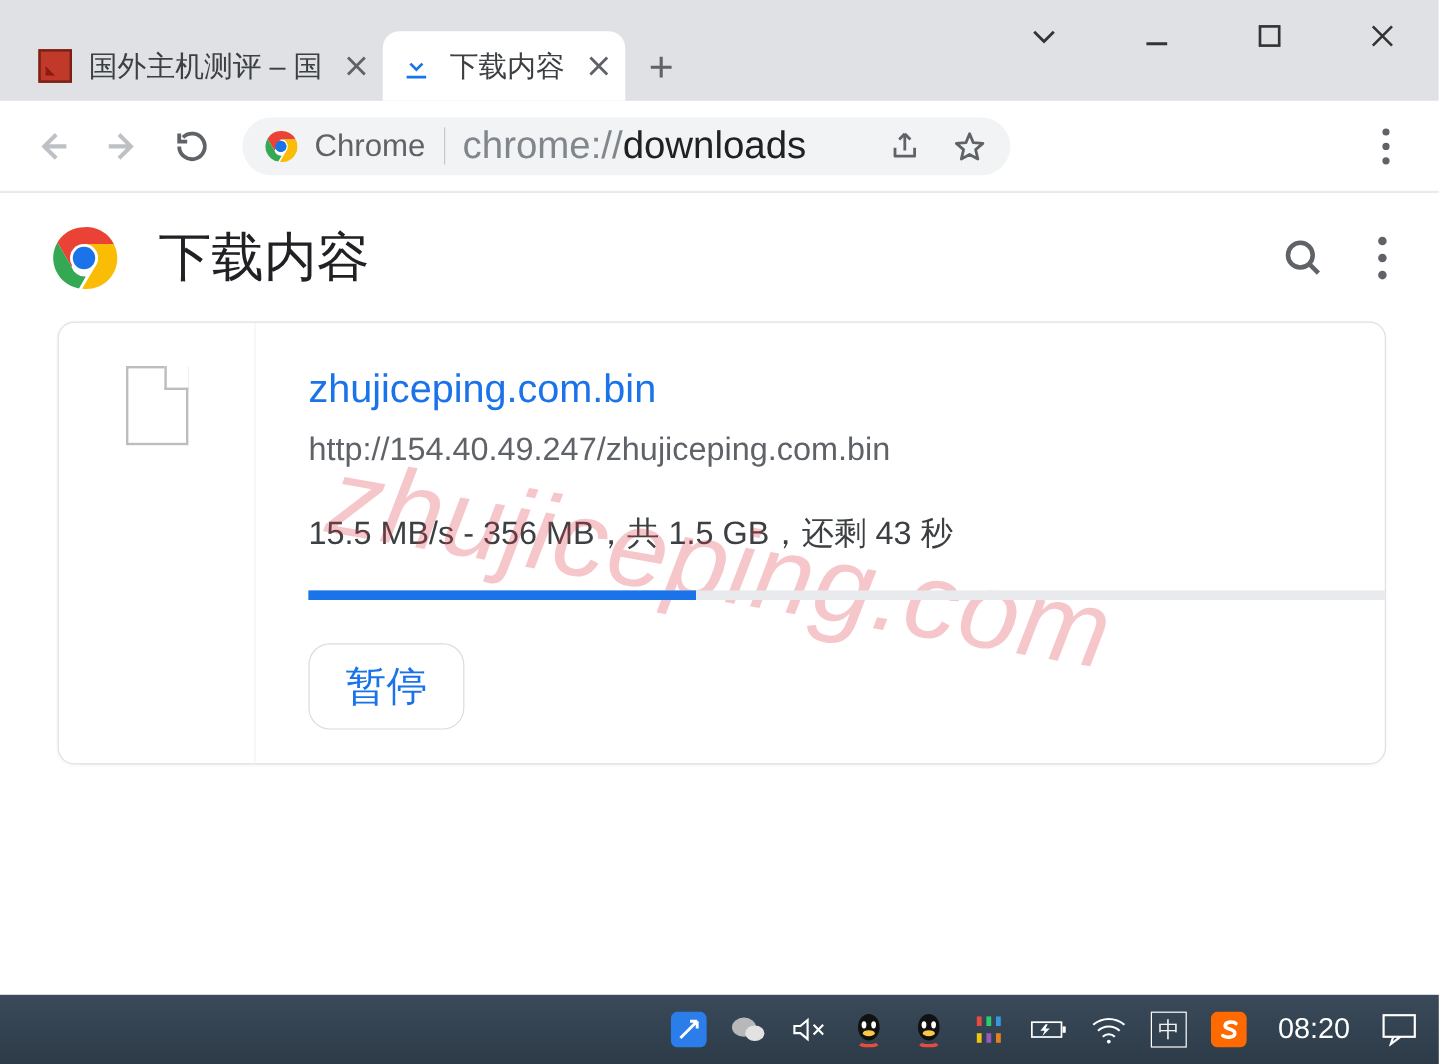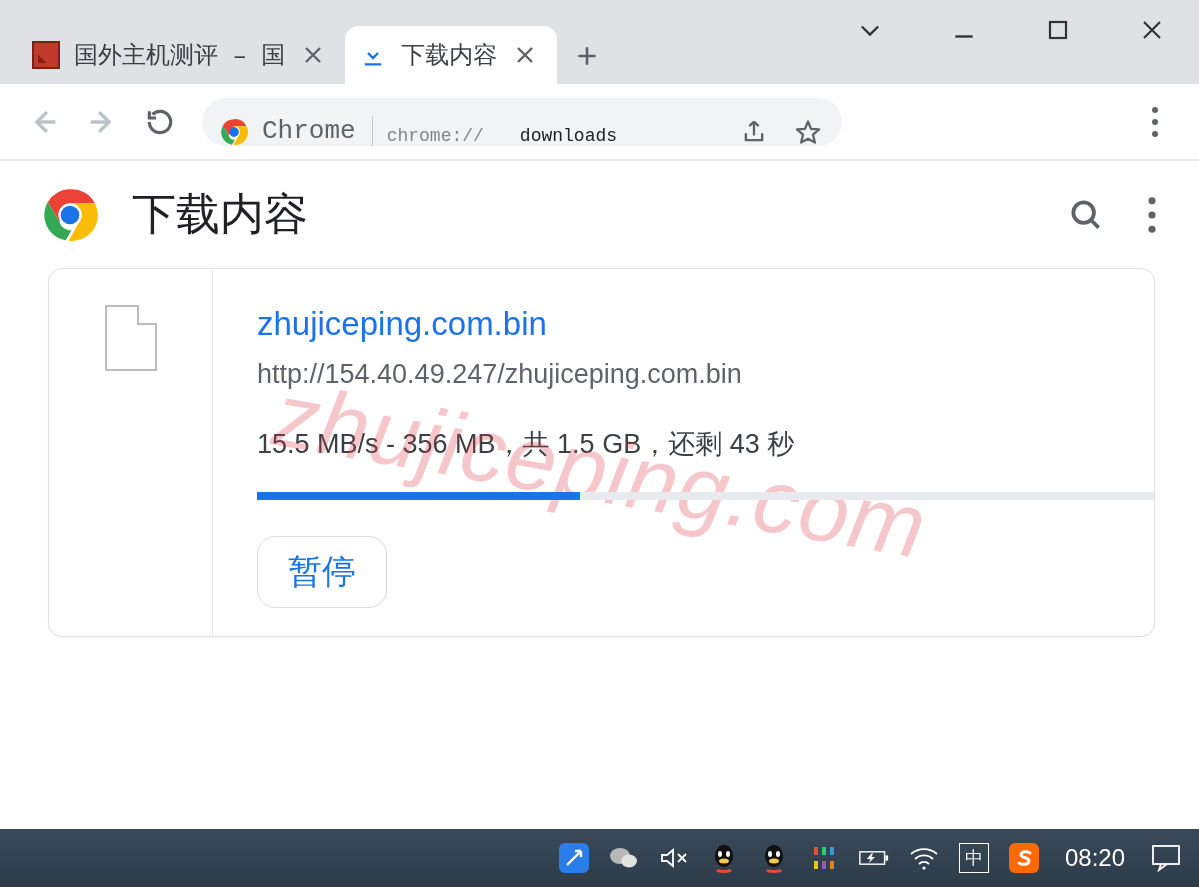--- a/index.html
+++ b/index.html
@@ -1,39 +1,39 @@
 <!DOCTYPE html>
 <html><head>
 <meta charset="utf-8">
 <style>
   * { box-sizing: border-box; margin: 0; padding: 0; }
   html, body { width: 1199px; height: 887px; font-family: "Segoe UI", "Microsoft YaHei", Arial, sans-serif; overflow: hidden; background: #fff; }
   
   .titlebar { background: #dfe1e5; height: 84px; display: flex; align-items: flex-end; position: relative; }
   .tabs { display: flex; align-items: flex-end; height: 66px; margin-left: 18px; }
-  .tab { display: flex; align-items: center; height: 58px; padding: 0 18px 0 14px; border-radius: 14px 14px 0 0; position: relative; font-size: 24px; color: #3c4043; gap: 14px; font-family: Liberation Mono, monospace; }
+  .tab { display: flex; align-items: center; height: 58px; padding: 0 8px 0 14px; border-radius: 14px 14px 0 0; position: relative; font-size: 24px; color: #3c4043; gap: 14px; }
   .tab.inactive { background: transparent; }
   .tab.active { background: #ffffff; }
   .tab .favicon { width: 28px; height: 28px; display: flex; align-items: center; justify-content: center; }
   .favicon-red { width: 28px; height: 28px; background: #c0392b; border: 2px solid #7a2116; position: relative; }
   .favicon-red::after { content: ""; position: absolute; inset: 4px; background: linear-gradient(45deg, #8e1b0f 25%, transparent 25%); }
   .favicon-dl { color: #1a73e8; }
   .tab .close { width: 28px; height: 28px; display: flex; align-items: center; justify-content: center; color: #5f6368; font-size: 26px; cursor: pointer; }
   .tab-label { max-width: 220px; white-space: nowrap; overflow: hidden; text-overflow: ellipsis; }
   .newtab { width: 48px; height: 48px; display: flex; align-items: center; justify-content: center; font-size: 34px; color: #5f6368; margin-left: 6px; margin-bottom: 4px; cursor: pointer; }
   .window-controls { position: absolute; right: 0; top: 0; display: flex; height: 60px; }
   .wc-btn { width: 94px; height: 60px; display: flex; align-items: center; justify-content: center; color: #333; cursor: pointer; }
   
   .toolbar { display: flex; align-items: center; height: 75px; padding: 0 18px; gap: 6px; background: #fff; }
   .tbtn { width: 52px; height: 52px; display: flex; align-items: center; justify-content: center; color: #5f6368; border-radius: 50%; cursor: pointer; }
   .tbtn.disabled { color: #bdc1c6; cursor: default; }
-  .omnibox { flex: 0 0 auto; display: flex; align-items: flex-end; height: 48px; background: #f1f3f4; border-radius: 30px; padding: 0 14px 0 18px; margin: 0 10px; gap: 14px; width: 640px; font-family: Liberation Mono, monospace; }
+  .omnibox { flex: 0 0 auto; display: flex; align-items: center; height: 48px; background: #f1f3f4; border-radius: 30px; padding: 0 14px 0 18px; margin: 0 10px; gap: 14px; width: 640px; }
   .omnibox .chrome-logo { width: 28px; height: 28px; }
   .omnibox .chip-label { font-size: 26px; color: #5f6368; padding-right: 16px; border-right: 1px solid #c7c7c7; }
-  .omnibox .url { font-size: 18px; color: #80868b; display: flex; gap: 36px; }
+  .omnibox .url { font-size: 32px; color: #80868b; display: flex; }
   .omnibox .url .strong { color: #202124; }
   .omnibox .spacer { flex: 1; }
   .omnibox .ic { color: #5f6368; width: 40px; display:flex; justify-content:center; }
   .toolbar .overflow { margin-left: auto; }
   .hr { height: 2px; background: #e8eaed; }
   
   .page { background: #ffffff; height: calc(887px - 84px - 75px - 2px - 58px); overflow: hidden; position: relative; }
   .watermark { position: absolute; left: 50%; top: 310px; transform: translate(-50%, -50%) rotate(10deg); font-size: 90px; font-style: italic; font-weight: 500; color: rgba(220, 53, 69, 0.28); white-space: nowrap; pointer-events: none; letter-spacing: 1px; }
   .page-header { display: flex; align-items: center; padding: 24px 42px 24px 42px; }
   .page-logo { width: 56px; height: 56px; margin-right: 34px; }

